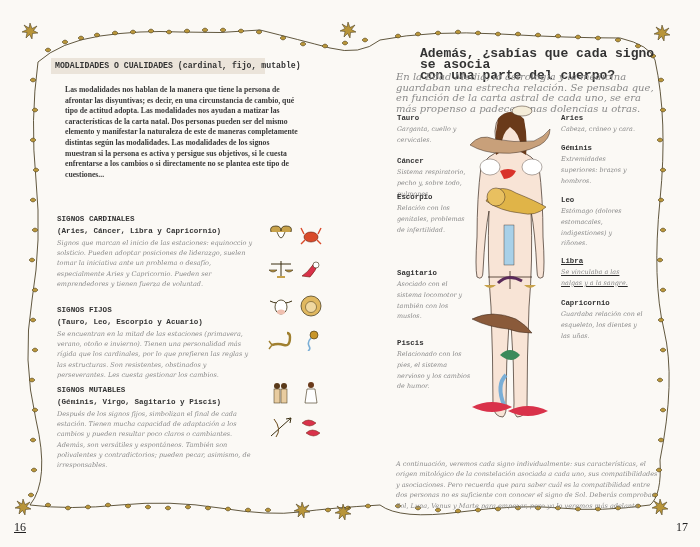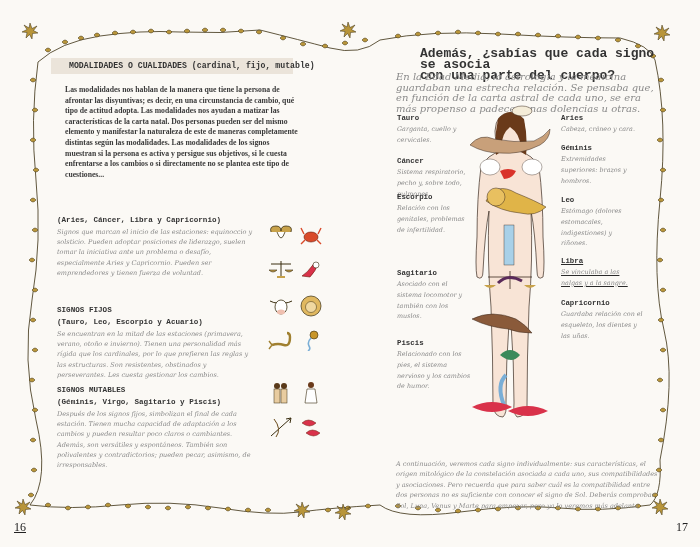--- a/index.html
+++ b/index.html
@@ -10,21 +10,21 @@
     color:#2a2a2a;
   }
   .spread { position:absolute; left:0; top:0; width:700px; height:547px; }
   .vine { position:absolute; left:0; top:0; width:700px; height:547px; pointer-events:none; }
   .page-num { position:absolute; font-family:"Liberation Serif", serif; font-size:12px; color:#222; }
   .script { font-family:"DejaVu Serif", serif; font-style:italic; color:#8a8a8a; }
 
   
   .title-box {
     position:absolute; left:51px; top:58px; width:206px; height:14px;
-    background:#ebe4da; padding:1px 18px;
+    background:#ebe4da; padding:1px 4px;
     font-size:8.2px; font-weight:bold; letter-spacing:0px; white-space:nowrap; color:#333;
     line-height:14px;
   }
   .intro {
     position:absolute; left:57px; top:77px; width:250px;
     font-size:7.7px; line-height:10.6px; font-weight:bold; color:#3a3a3a;
   }
   .intro p { margin:8px;font-family:Liberation Serif, serif; }
   .sect { position:absolute; left:57px; width:200px; }
   .sect h3 { margin:0; font-size:7.6px; font-weight:bold; color:#333; line-height:11px; }
@@ -176,20 +176,21 @@
     <use href="#star8" x="660" y="507"></use>
   </svg>
 
   <div class="title-box">MODALIDADES O CUALIDADES (cardinal, fijo, mutable)</div>
 
   <div class="intro">
     <p>Las modalidades nos hablan de la manera que tiene la persona de afrontar las disyuntivas; es decir, en una circunstancia de cambio, qué tipo de actitud adopta. Las modalidades nos ayudan a matizar las características de la carta natal. Dos personas pueden ser del mismo elemento y manifestar la naturaleza de este de maneras completamente distintas según las modalidades. Las modalidades de los signos muestran si la persona es activa y persigue sus objetivos, si le cuesta enfrentarse a los cambios o si directamente no se plantea este tipo de cuestiones...</p>
   </div>
 
   <div class="sect" style="top:214px;">
+    <h3>SIGNOS CARDINALES</h3>
     <h4>(Aries, Cáncer, Libra y Capricornio)</h4>
     <div class="body script">Signos que marcan el inicio de las estaciones: equinoccio y solsticio. Pueden adoptar posiciones de liderazgo, suelen tomar la iniciativa ante un problema o desafío, especialmente Aries y Capricornio. Pueden ser emprendedores y tienen fuerza de voluntad.</div>
   </div>
 
   <div class="sect" style="top:305px;">
     <h3>SIGNOS FIJOS</h3>
     <h4>(Tauro, Leo, Escorpio y Acuario)</h4>
     <div class="body script">Se encuentran en la mitad de las estaciones (primavera, verano, otoño e invierno). Tienen una personalidad más rígida que los cardinales, por lo que prefieren las reglas y las estructuras. Son resistentes, obstinados y perseverantes. Les cuesta gestionar los cambios.</div>
   </div>
 

